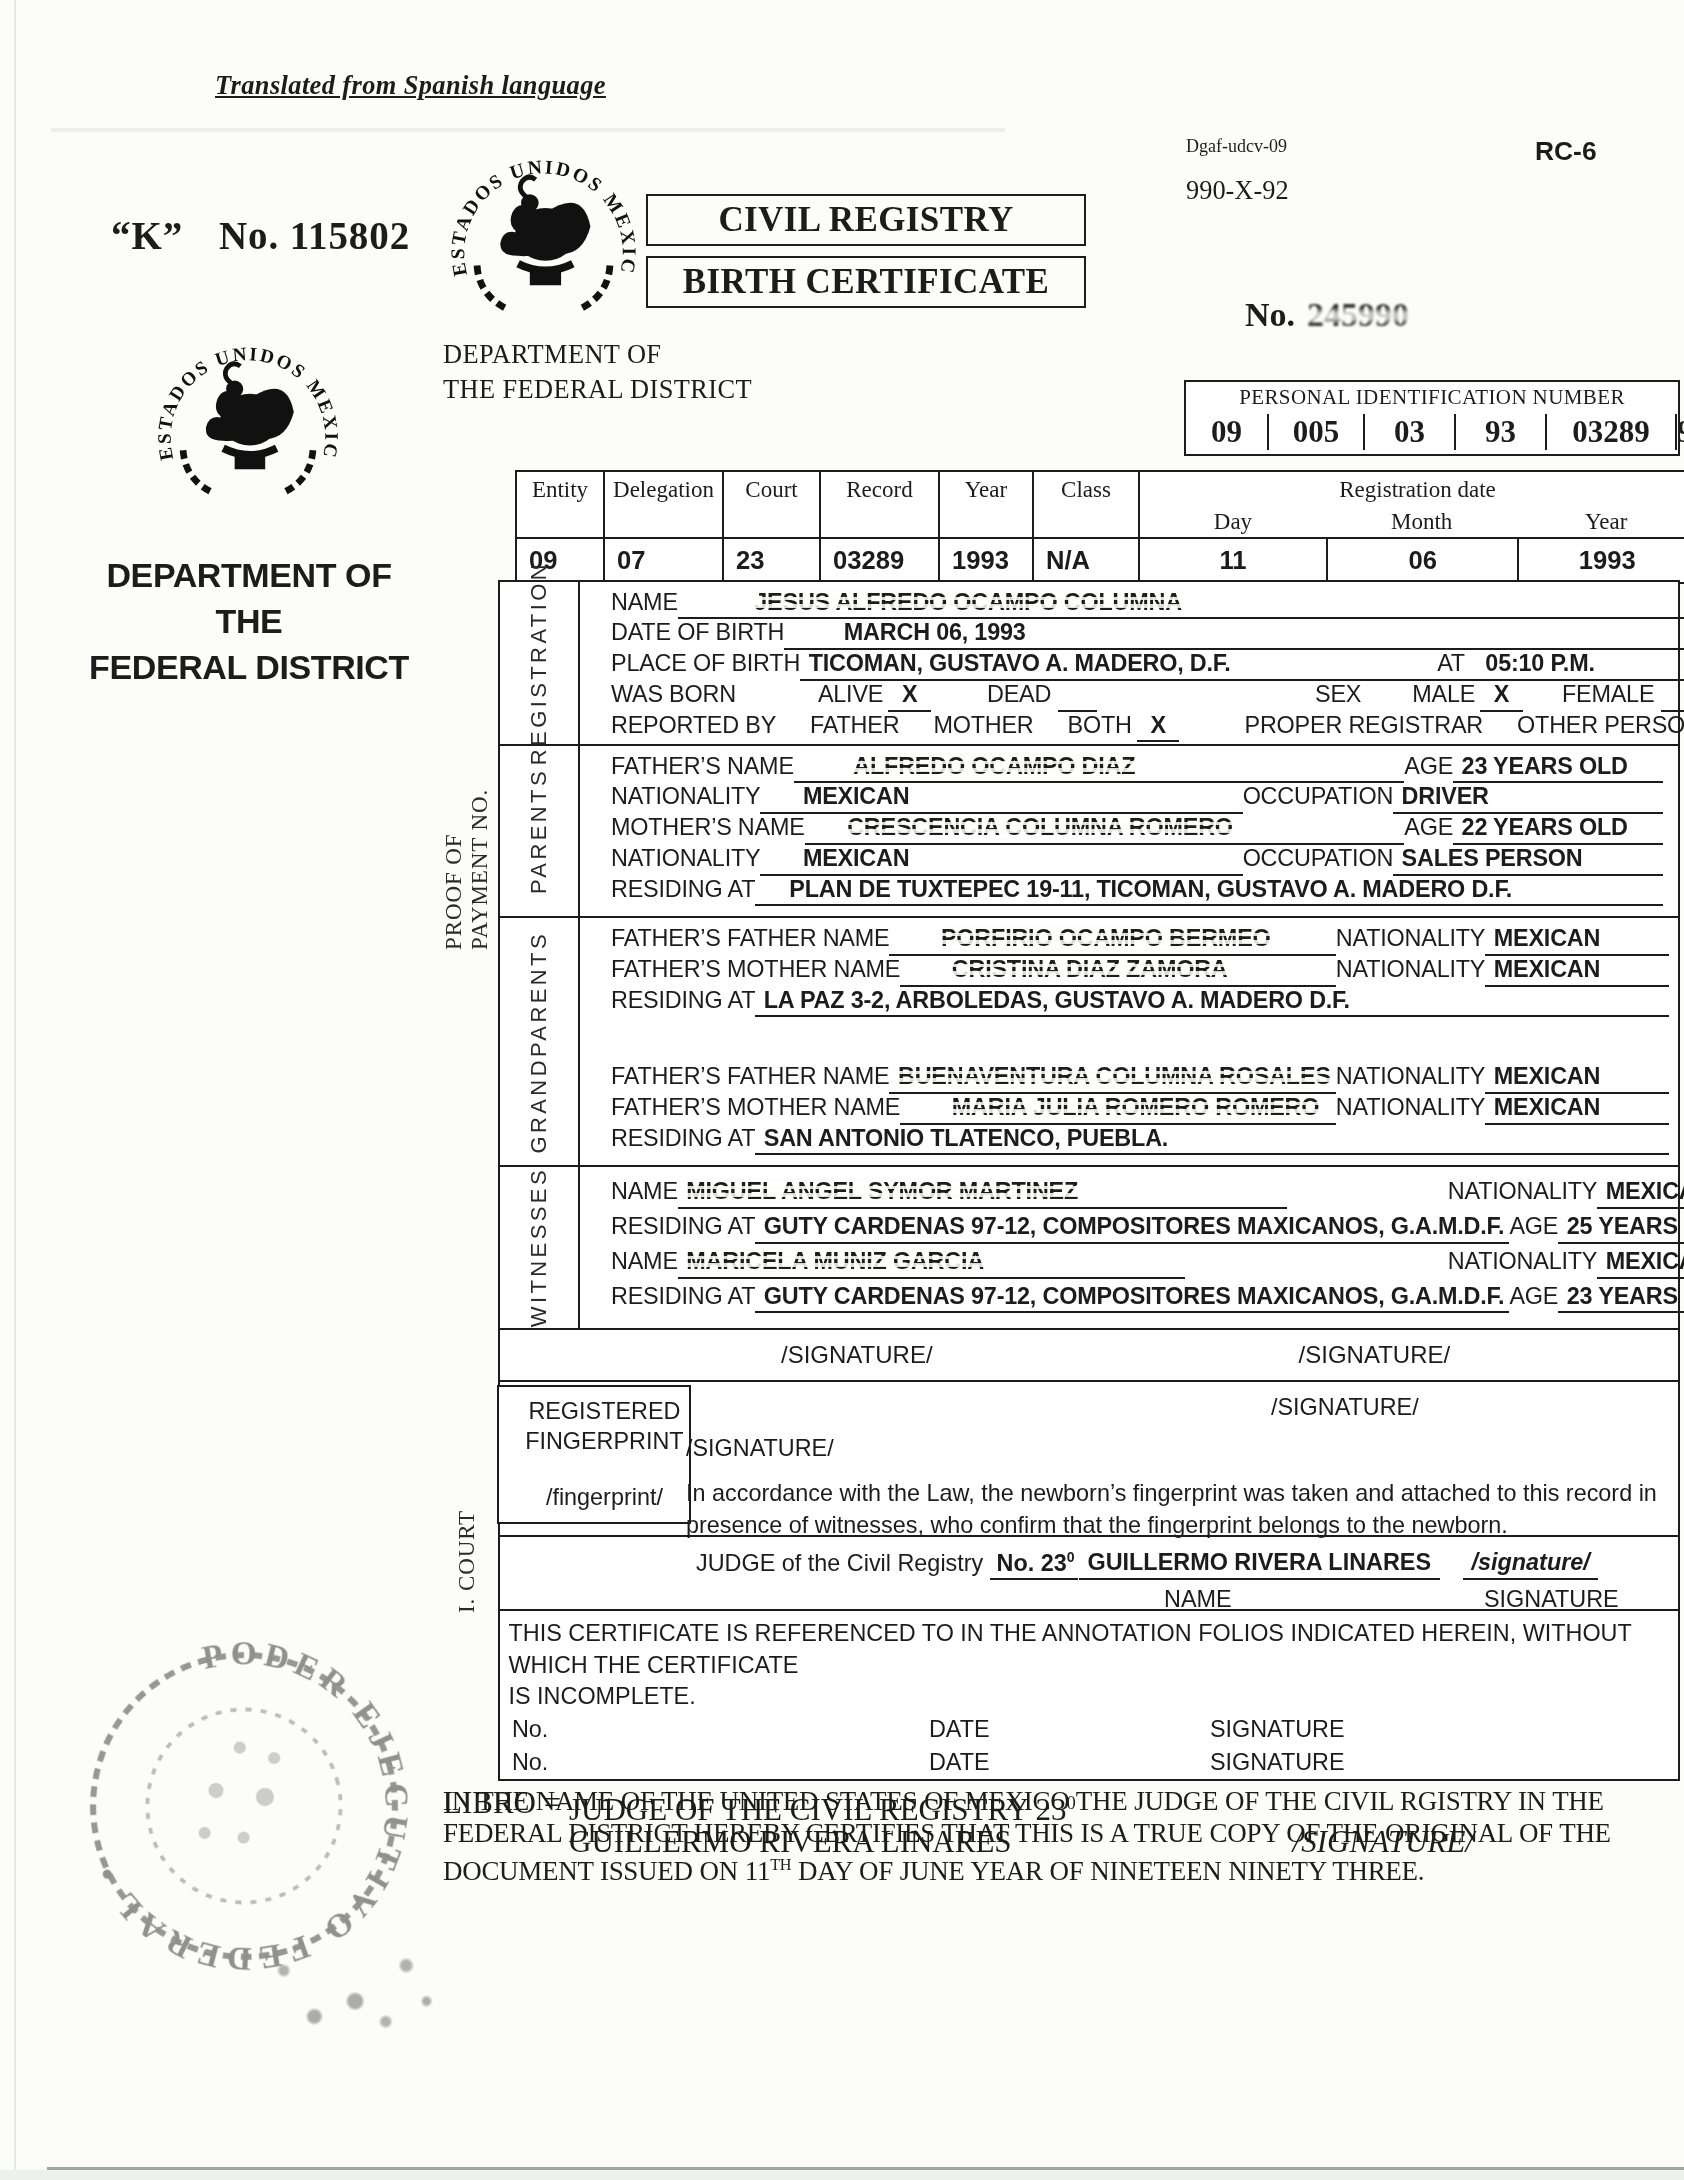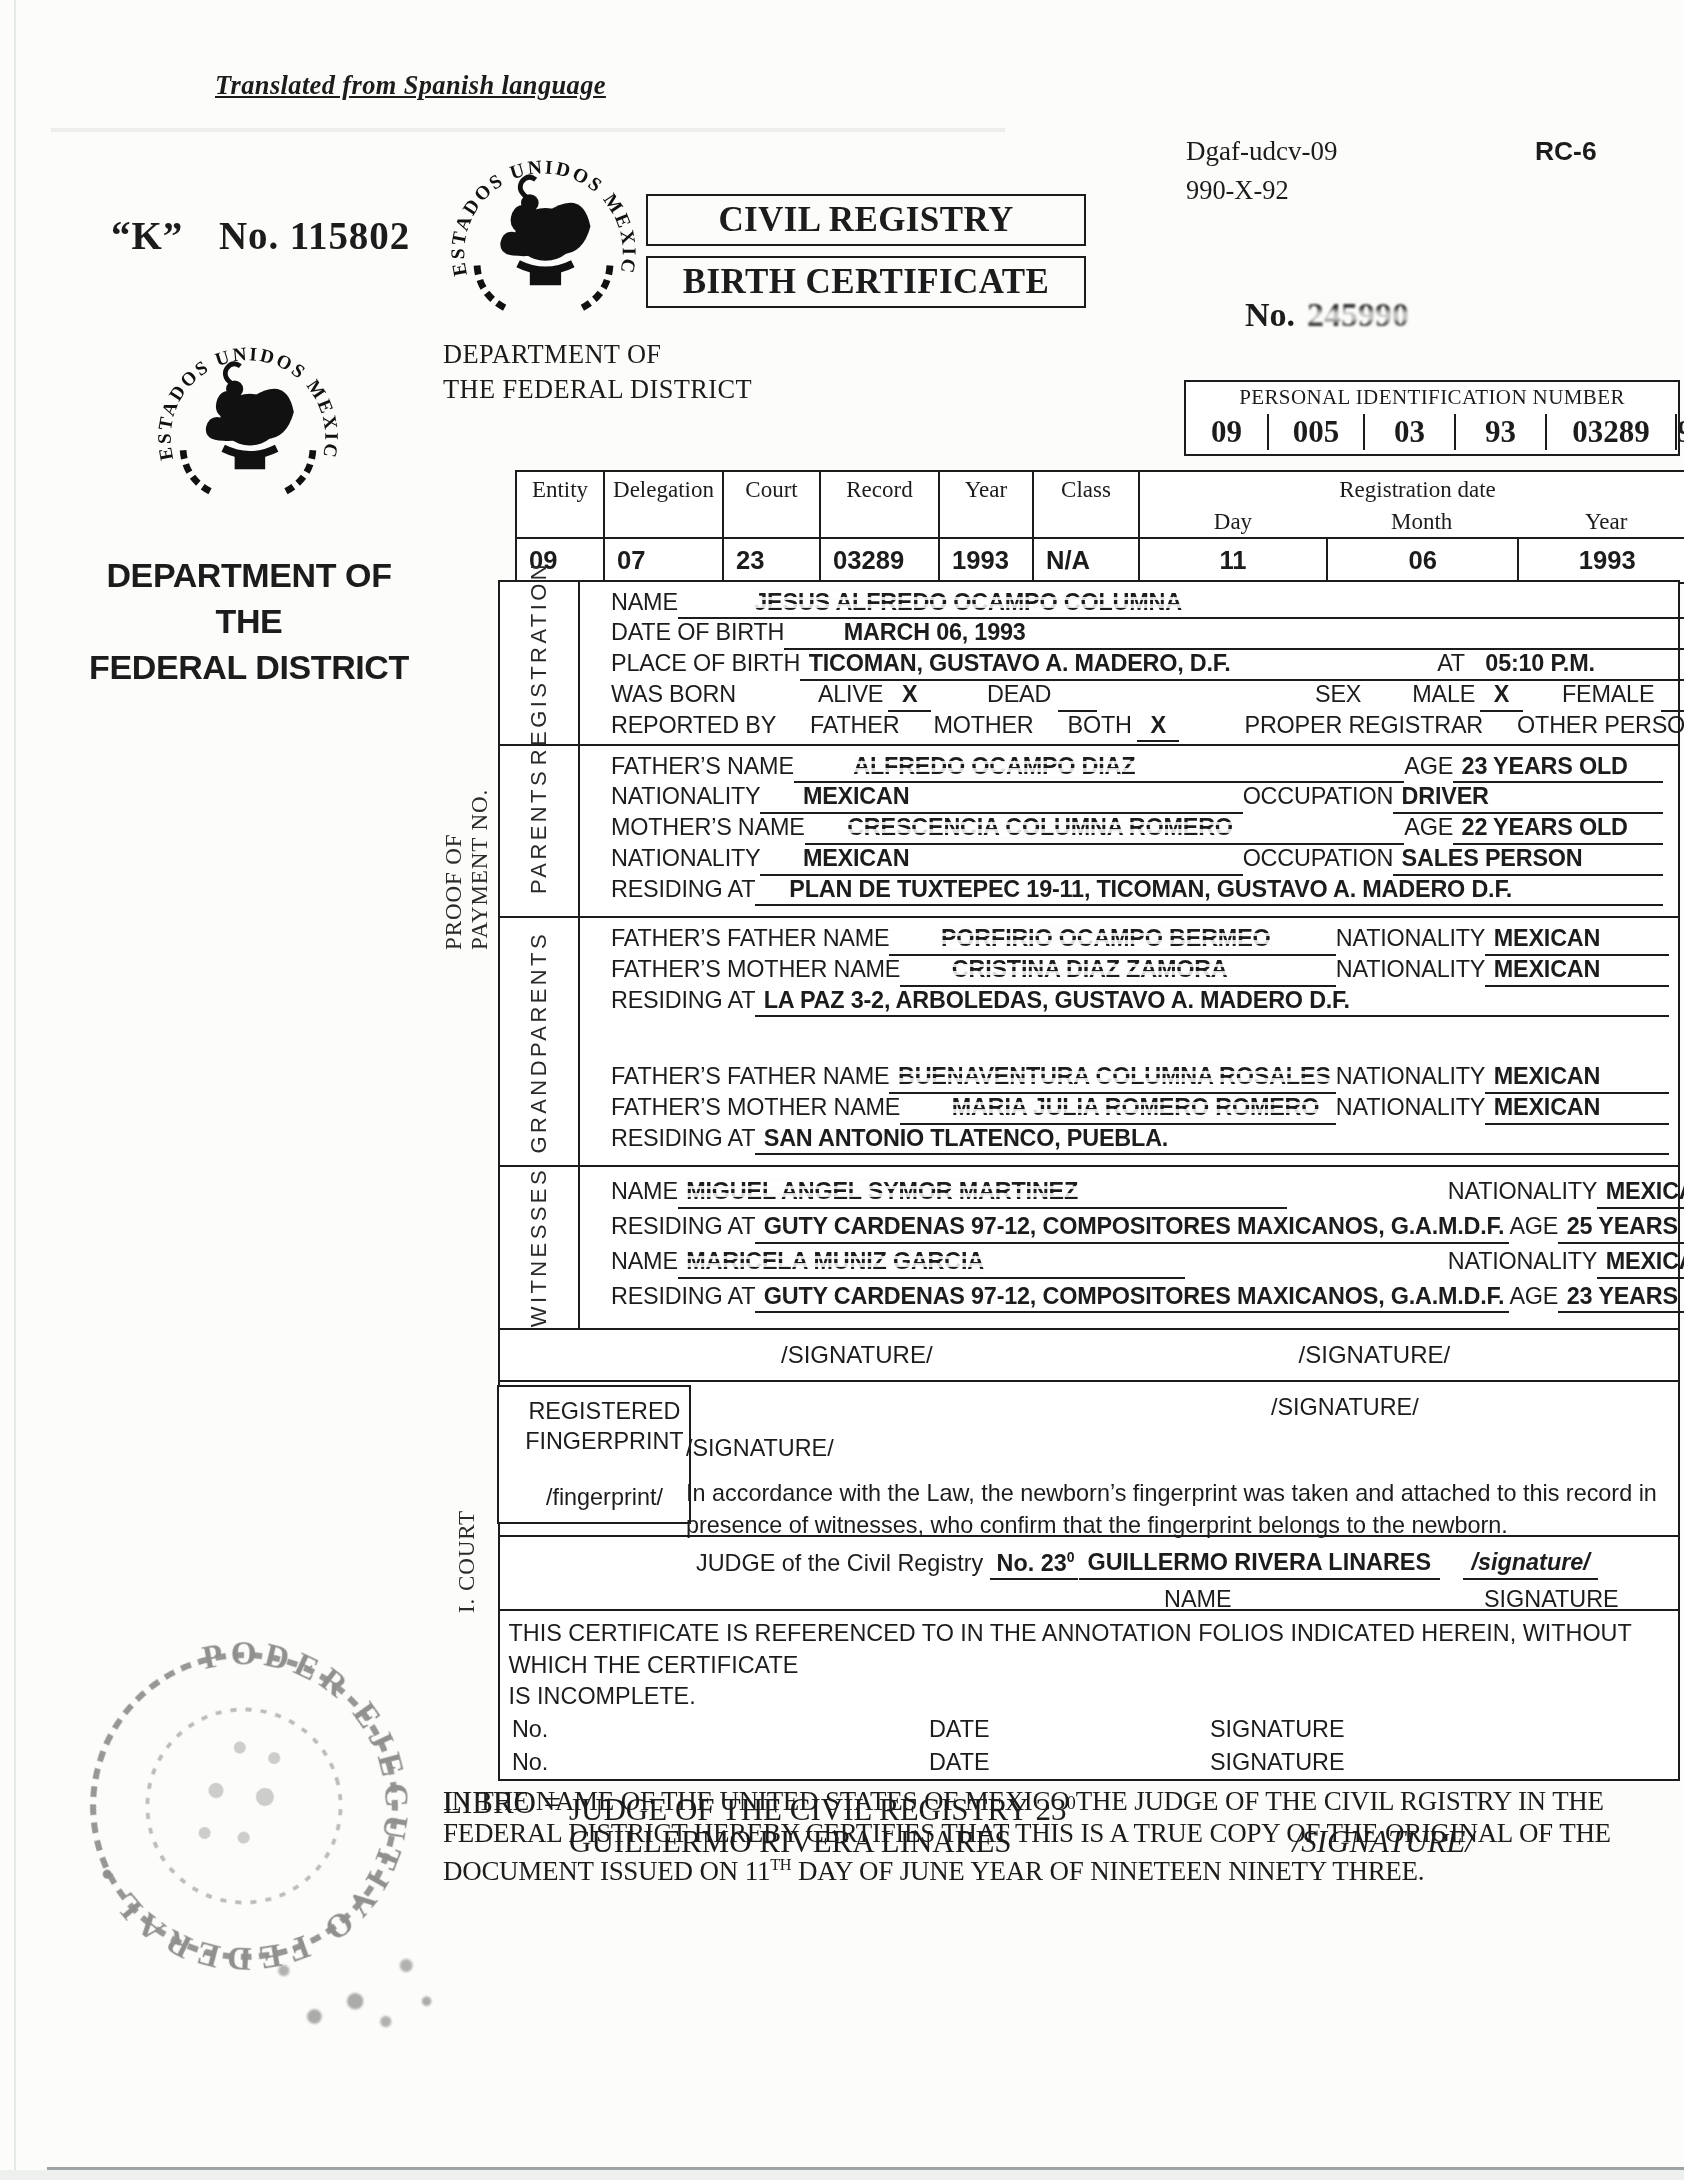--- a/index.html
+++ b/index.html
@@ -14,21 +14,21 @@
   .bottom-line{left:47px;top:2167px;width:1638px;height:3.4px;background:#9fa5a4;}
   .bottom-strip{left:0;top:2170px;width:1685px;height:10.2px;background:#eef0ee;}
 
   
   .translated{left:215px;top:70px;font-size:26.4px;font-weight:bold;font-style:italic;
               text-decoration:underline;letter-spacing:0.4px;}
   .kno{left:111px;top:213px;font-size:39px;font-weight:bold;letter-spacing:0.9px;display:flex;gap:36px;}
   .dept-serif{left:443px;top:337px;font-size:26.4px;line-height:35px;letter-spacing:0.4px;}
   .dept-bold{left:83px;top:552px;width:332px;text-align:center;font-size:34px;line-height:46px;
              font-weight:bold;letter-spacing:-0.4px;}
-  .codes1{left:1186px;top:136px;font-size:27px;}
+  .codes1{left:1186px;top:136px;font-size:18px;}
   .codes2{left:1186px;top:175px;font-size:26.4px;}
   .rc6{left:1535px;top:136px;font-size:26.4px;font-weight:bold;}
   .tbox{left:646px;width:436px;height:48px;border:2.6px solid #1c1c1c;text-align:center;
         font-size:35px;line-height:48px;font-weight:bold;letter-spacing:0.4px;}
   .tbox1{top:194px;} .tbox2{top:256px;}
   .certno{left:1245px;top:296px;font-size:34px;font-weight:bold;display:flex;gap:12px;}
 
   .smudge{position:relative;filter:blur(0.4px);}
   .smudge::after{content:"";position:absolute;inset:0;pointer-events:none;
     background:repeating-linear-gradient(to bottom,rgba(252,252,250,.85) 0 3.4px,rgba(252,252,250,0) 3.4px 7.7px);}

